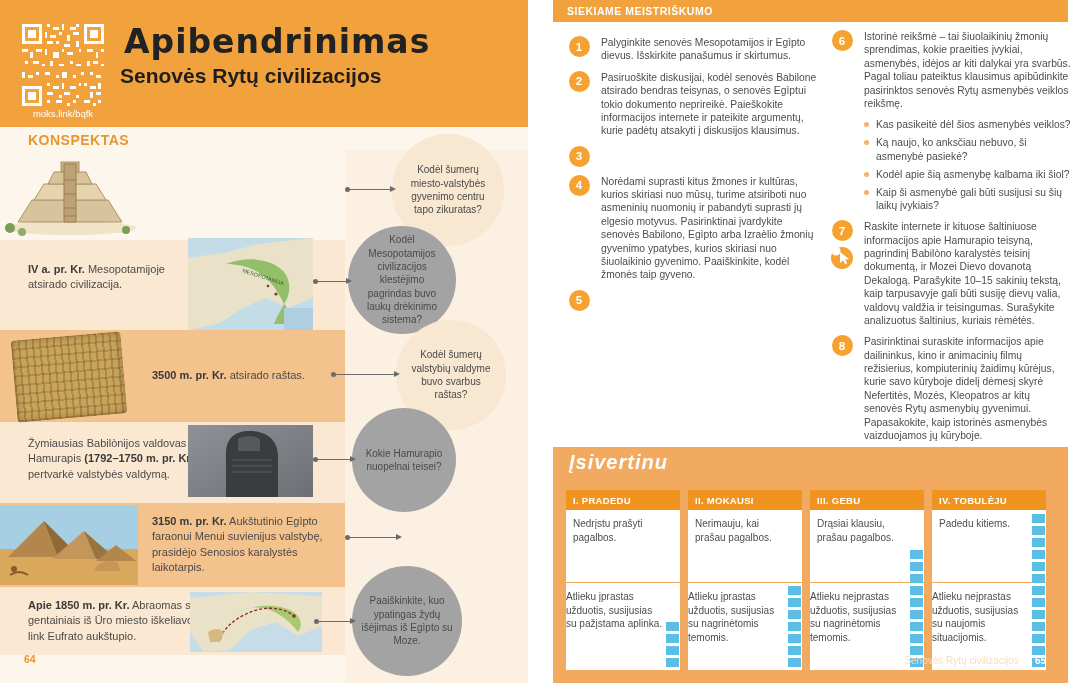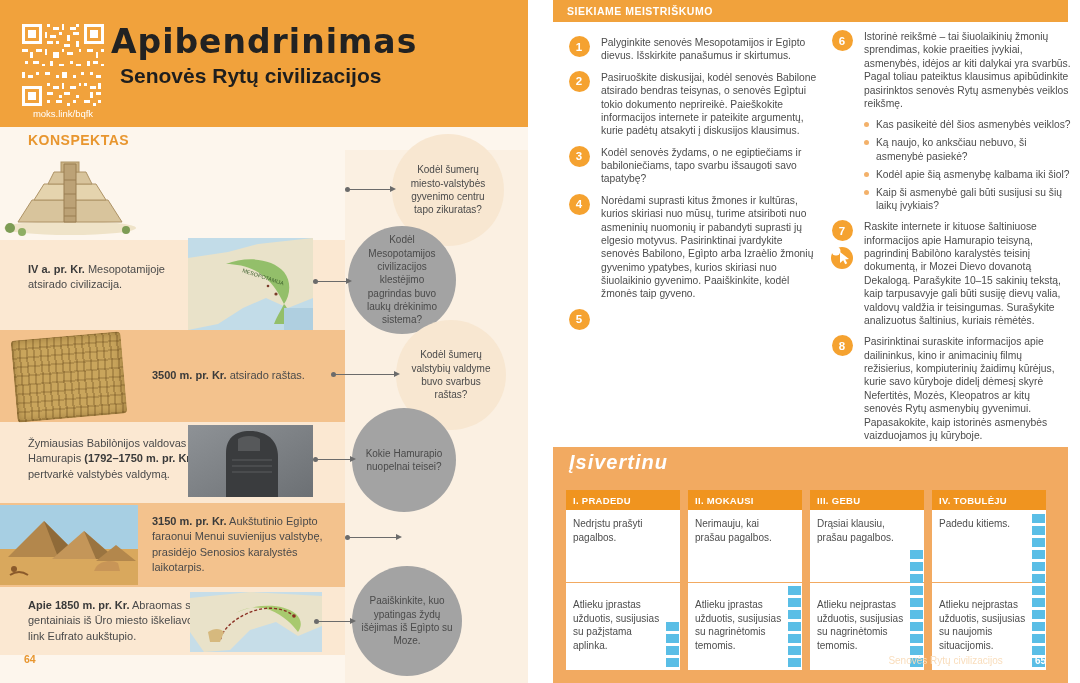--- a/index.html
+++ b/index.html
@@ -4,21 +4,21 @@
 <style>
   html,body{margin:0;padding:0;background:#ffffff;}
   *{box-sizing:border-box;}
   body{font-family:"Liberation Sans",sans-serif;}
   .canvas{position:relative;width:1080px;height:683px;overflow:hidden;background:#fff;}
   .abs{position:absolute;}
 
   
   .lp{left:0;top:0;width:540px;height:683px;background:#FDF6ED;}
   .lp-header{left:0;top:0;width:540px;height:127px;background:#F1A23C;}
-  .lp-title{left:111px;top:22px;font-family:"DejaVu Sans",sans-serif;font-size:33px;font-weight:700;color:#222;letter-spacing:1px;}
+  .lp-title{left:124px;top:22px;font-family:"DejaVu Sans",sans-serif;font-size:33px;font-weight:700;color:#222;letter-spacing:1px;}
   .lp-subtitle{left:120px;top:64px;font-size:21px;font-weight:700;color:#1e1e1e;}
   .qr{left:22px;top:24px;}
   .qr-label{left:14px;top:108px;width:98px;text-align:center;color:#fff;font-size:9.5px;}
   .konspektas{left:28px;top:132px;color:#E8962F;font-weight:700;font-size:14px;letter-spacing:.5px;}
   .col-right{left:345px;top:150px;width:195px;height:533px;background:#FBF0E2;}
   .band-peach{background:#FBE8D2;}
   .band-orange{background:#F3C28D;}
   .t-box{background:#F3C28D;border-radius:3px;}
   .t-text{font-size:11px;line-height:1.4;color:#4a4a4a;}
   .t-text b{color:#3a3a3a;}
@@ -47,27 +47,27 @@
   .bullet{display:flex;margin-bottom:5px;font-size:10.3px;line-height:1.28;color:#4d4d4d;}
   .bdot{width:5px;height:5px;border-radius:50%;background:#F3B16A;margin:4px 7px 0 0;flex:none;}
   .click-icon{width:22px;height:22px;}
 
   
   .panel{left:25px;top:447px;width:515px;height:236px;background:#F2AA61;}
   .panel-title{left:16px;top:4px;color:#fff;font-size:20px;font-weight:700;font-style:italic;letter-spacing:1px;}
   .card{top:43px;width:114px;height:180px;background:#fff;}
   .card-h{height:20px;background:#F0941F;color:#fff;font-size:9.5px;font-weight:700;letter-spacing:.3px;display:flex;align-items:center;padding-left:7px;}
   .cell1{height:73px;padding:7px 17px 0 7px;font-size:10px;line-height:1.35;color:#4d4d4d;border-bottom:1px solid #F2AA61;}
-  .cell2{padding:7px 17px 0 7px;font-size:10px;line-height:1.35;color:#4d4d4d;margin-top:8px;}
+  .cell2{padding:7px 17px 0 0;font-size:10px;line-height:1.35;color:#4d4d4d;}
   .bars{position:absolute;right:1px;bottom:3px;width:13px;display:flex;flex-direction:column;gap:3px;}
   .bar{height:9px;background:#5ABEE6;}
   .panel-footer{position:absolute;right:22px;top:208px;font-size:10px;color:#fff;}
   .f-cycle{font-weight:700;}
   .f-book{color:#F9DDBC;margin-left:4px;}
-  .f-page{font-weight:700;margin-left:32px;}
+  .f-page{font-weight:700;margin-left:16px;}
 </style>
 </head>
 <body>
 
 <div class="canvas">
 
   <div class="abs lp">
 
     <div class="abs lp-header">
       <div class="abs qr">
@@ -294,21 +294,20 @@
       <div class="task">
         <div class="tnum-col">
             <div class="tnum">2</div>
           </div>
         <div class="ttext">Pasiruoškite diskusijai, kodėl senovės Babilone atsirado bendras teisynas, o senovės Egìptui tokio dokumento neprireikė. Paieškokite informacijos internete ir pateikite argumentų, kurie padėtų atsakyti į diskusijos klausimus.</div>
       </div>
       <div class="task">
         <div class="tnum-col">
             <div class="tnum">3</div>
           </div>
-        <div class="ttext">Kodėl senovės žydams, o ne egiptiečiams ir babiloniečiams, tapo svarbu išsaugoti savo tapatybę?</div>
       </div>
       <div class="task">
         <div class="tnum-col">
             <div class="tnum">4</div>
           </div>
         <div class="ttext">Norėdami suprasti kitus žmones ir kultūras, kurios skiriasi nuo mūsų, turime atsiriboti nuo asmeninių nuomonių ir pabandyti suprasti jų elgesio motyvus. Pasirinktinai įvardykite senovės Babilono, Egìpto arba Izraèlio žmonių gyvenimo ypatybes, kurios skiriasi nuo šiuolaikinio gyvenimo. Paaiškinkite, kodėl žmonės taip gyveno.</div>
       </div>
       <div class="task">
         <div class="tnum-col">
             <div class="tnum">5</div>

